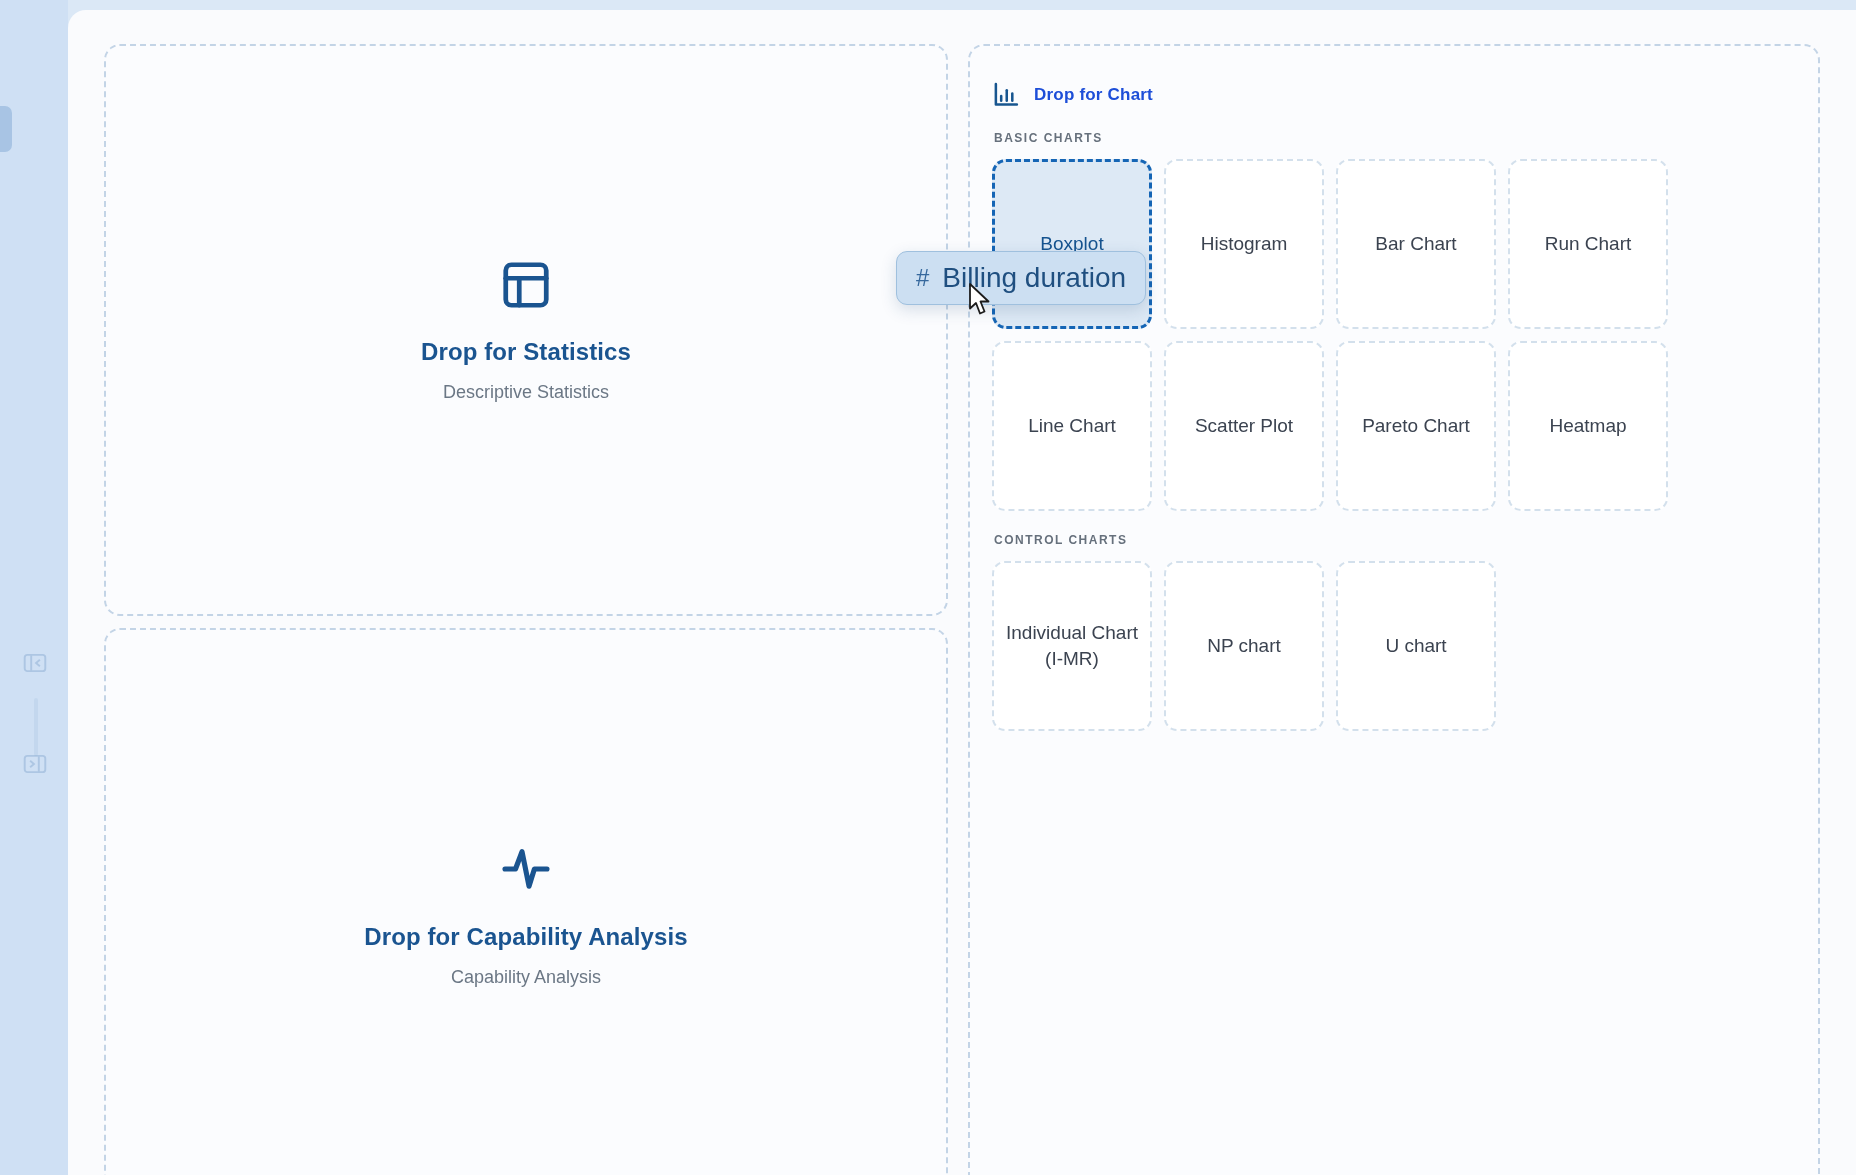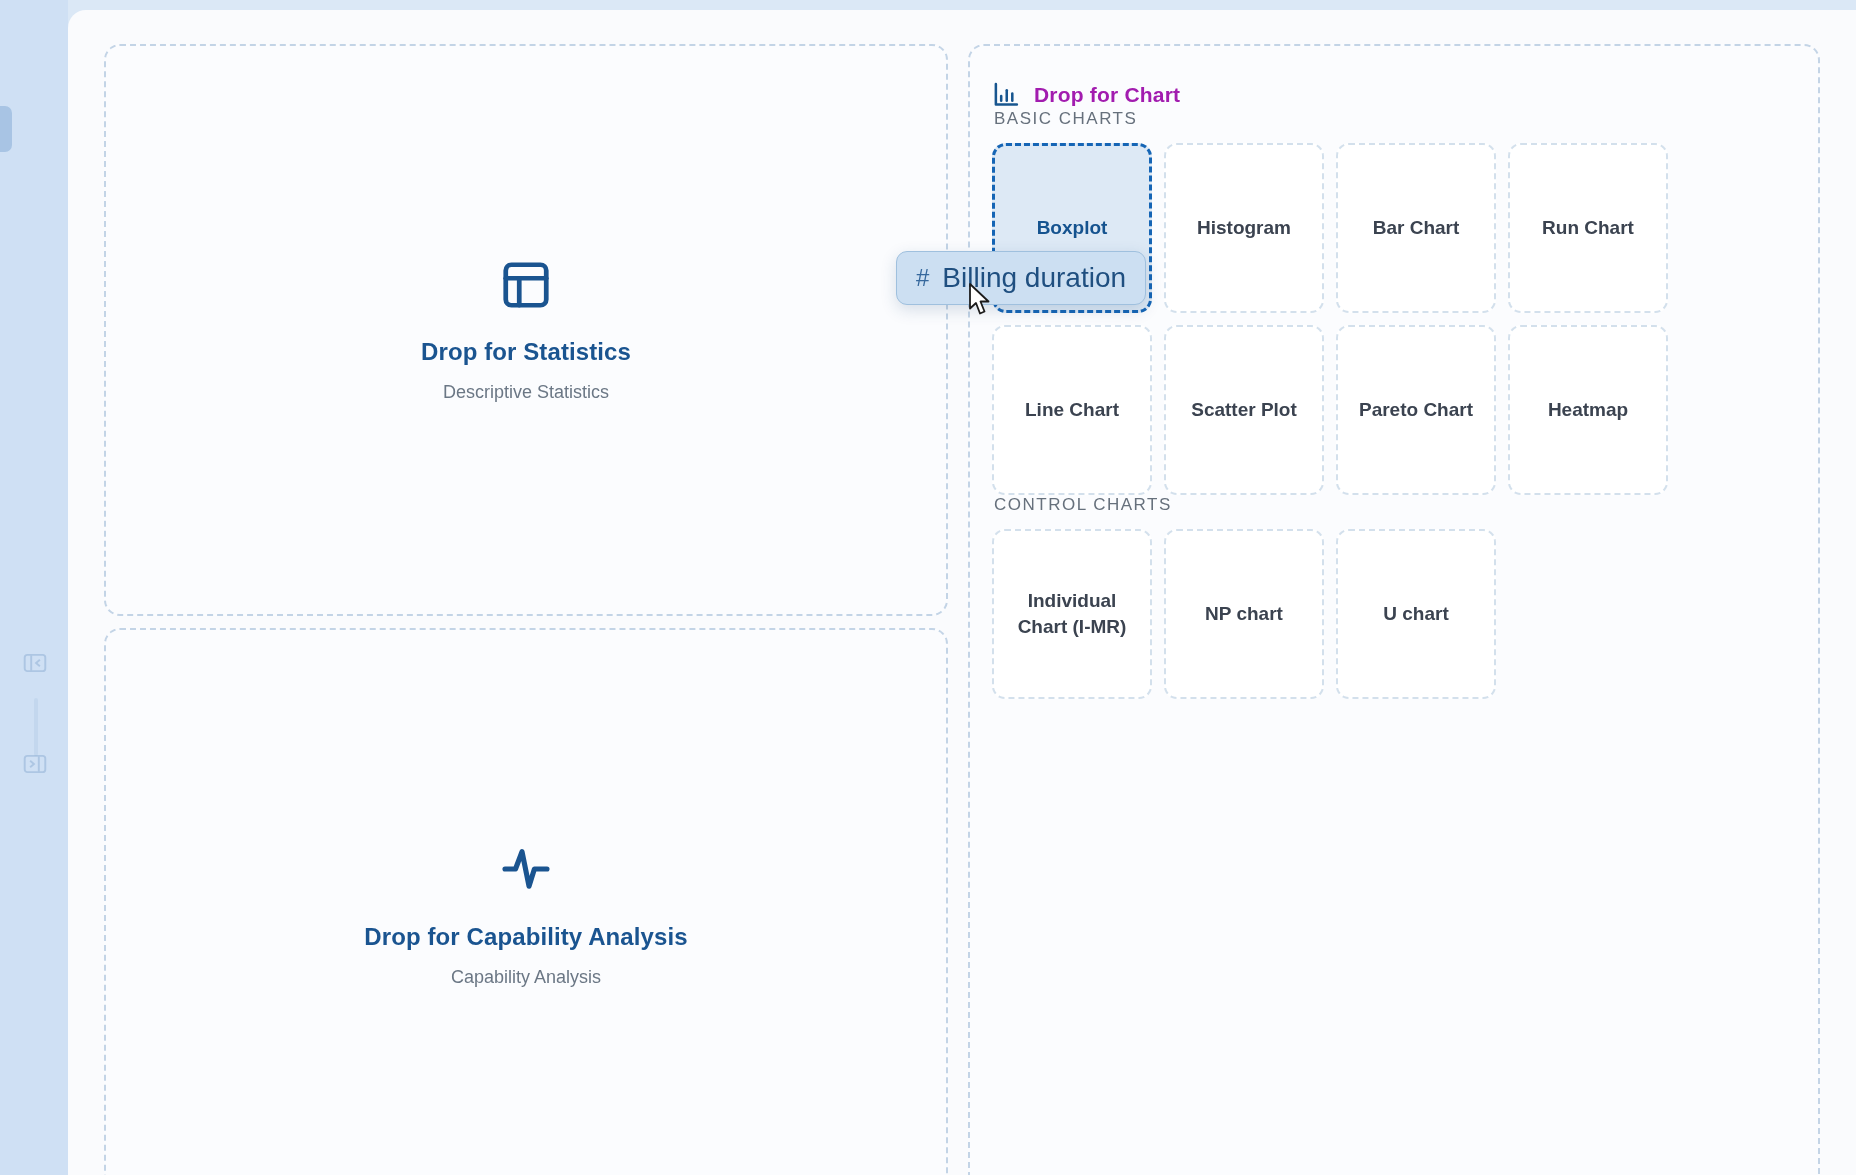--- a/index.html
+++ b/index.html
@@ -117,31 +117,32 @@
     box-sizing: border-box;
   }
   .chart-header {
     display: flex;
     align-items: center;
     gap: 13px;
     padding: 34px 0 0 22px;
   }
   .chart-header-icon svg { display: block; }
   .chart-header-title {
-    font-size: 21px;
+    font-size: 17px;
     font-weight: 700;
-    color: #a21caf;
+    color: #1d4ed8;
     letter-spacing: .2px;
   }
   .section-label {
-    font-size: 17px;
-    font-weight: 400;
+    font-size: 12px;
+    font-weight: 700;
     color: #66707c;
     letter-spacing: 1.5px;
     padding-left: 24px;
+    margin-top: 22px;
   }
 
   .tile-grid {
     display: grid;
     grid-template-columns: repeat(4, 160px);
     gap: 12px 12px;
     padding: 14px 0 0 22px;
   }
   .tile {
     height: 170px;
@@ -151,21 +152,21 @@
     display: flex;
     align-items: center;
     justify-content: center;
     text-align: center;
     box-sizing: border-box;
     padding: 0 8px;
     position: relative;
   }
   .tile-label {
     font-size: 19px;
-    font-weight: 700;
+    font-weight: 400;
     color: #3b4350;
     line-height: 1.35;
   }
   .tile.is-drop-active {
     border: 3px dashed #1565b5;
     background: #dde9f5;
     border-radius: 14px;
   }
   .tile.is-drop-active .tile-label { color: #15538f; }
 

